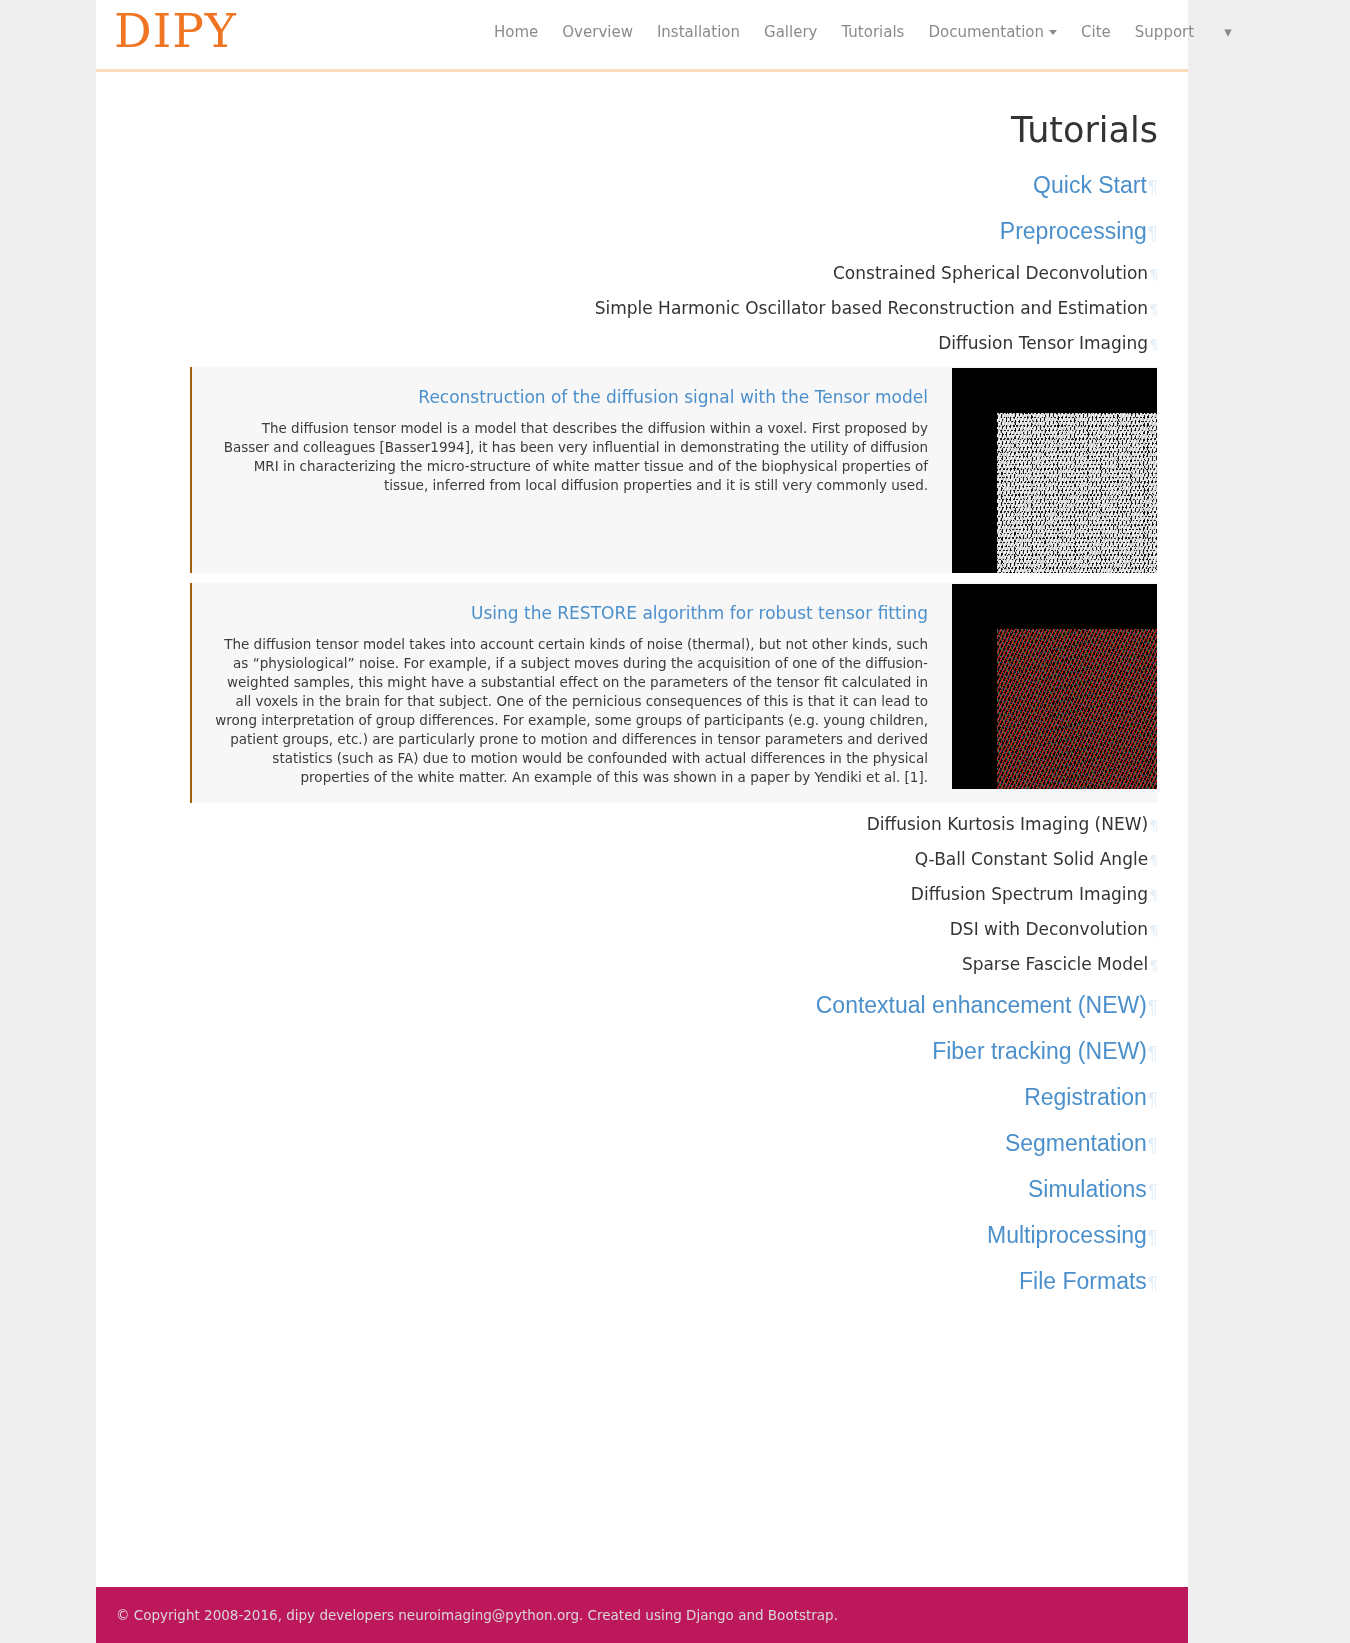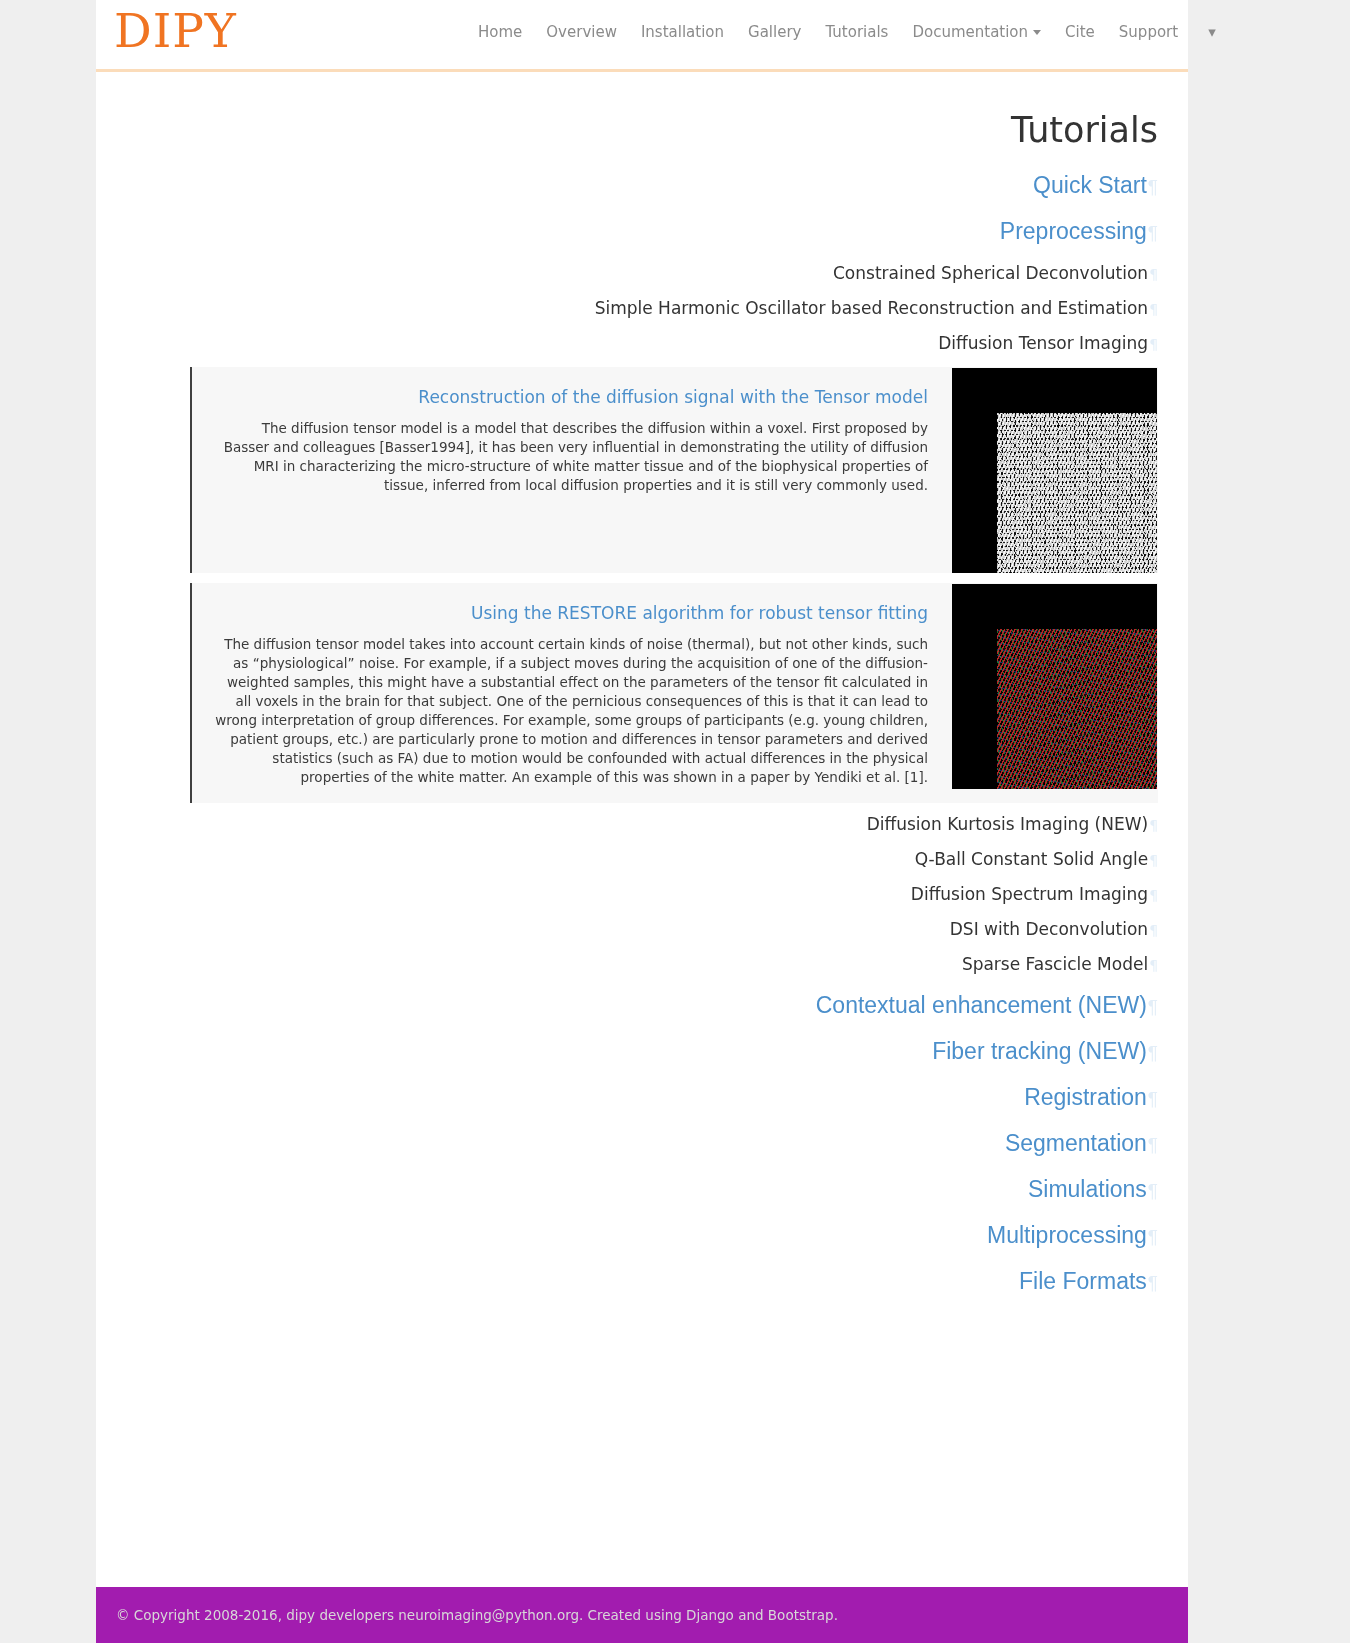--- a/index.html
+++ b/index.html
@@ -41,21 +41,21 @@
     font-size: 47px;
     font-weight: 400;
     color: #f07422;
     letter-spacing: 1px;
     line-height: 58px;
     text-decoration: none;
     cursor: pointer;
   }
   .nav-links {
     position: absolute;
-    left: 370px;
+    left: 386px;
     top: 22px;
     display: flex;
     align-items: center;
     gap: 0px;
   }
   .nav-link {
     color: #8b8b8b;
     font-size: 15px;
     line-height: 20px;
     padding: 0 12px;
@@ -128,21 +128,21 @@
     cursor: pointer;
   }
 
   
   .cards {
     margin: 12px 0 0 26px;
   }
   .card {
     position: relative;
     background: #f7f7f7;
-    border-left: 2px solid #404040;
+    border-left: 2px solid #a16207;
     margin-bottom: 10px;
     min-height: 206px;
     padding: 18px 230px 16px 20px;
     box-sizing: border-box;
   }
   .card-title {
     font-size: 17px;
     line-height: 24px;
     color: #4b8fcb;
     margin: 0 0 10px 0;
@@ -198,21 +198,21 @@
 
   .sublist { margin: 10px 0 0 0; }
 
   
   .footer {
     position: absolute;
     left: 96px;
     top: 1587px;
     width: 1092px;
     height: 56px;
-    background: #a21caf;
+    background: #be185d;
     box-sizing: border-box;
   }
   .footer-text {
     color: #d8d8d8;
     font-size: 13.5px;
     line-height: 56px;
     padding-left: 20px;
     font-family: "DejaVu Sans", sans-serif;
     white-space: nowrap;
   }

